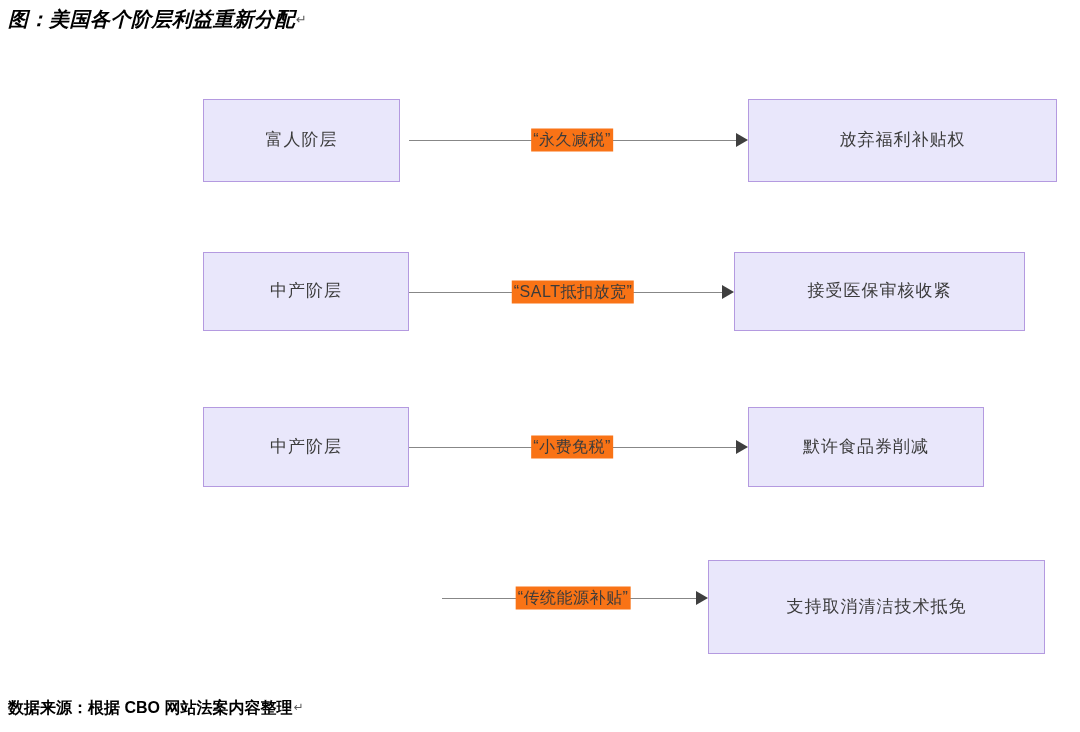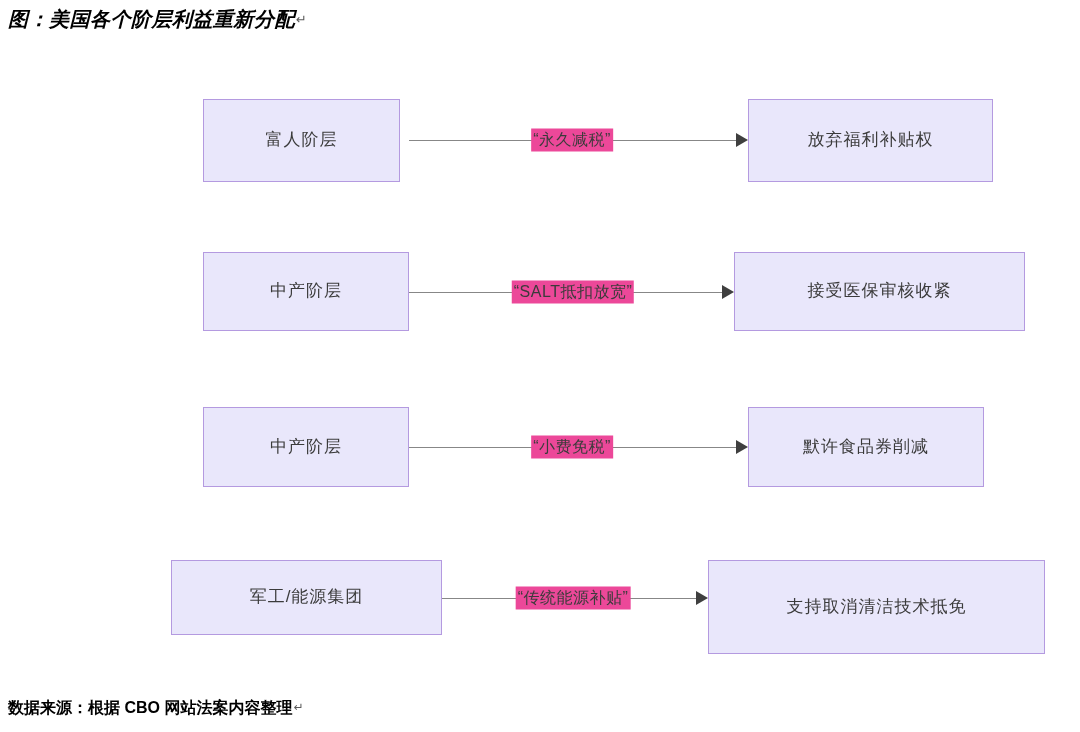--- a/index.html
+++ b/index.html
@@ -59,21 +59,21 @@
   }
 
   .edge-line {
     position: absolute;
     height: 0;
     border-top: 1.6px solid #878787;
   }
 
   .edge-label {
     position: absolute;
-    background: #ec4899;
+    background: #f97316;
     color: #3b3b3b;
     font-size: 16px;
     letter-spacing: 0.5px;
     white-space: nowrap;
     padding: 3px 2px 4px 2px;
     transform: translate(-50%, -50%);
     line-height: 1;
   }
 
   .arrow-head {
@@ -103,34 +103,33 @@
     margin-left: 1px;
   }
 </style>
 </head>
 <body>
 
 <div id="page-title"><span>图：美国各个阶层利益重新分配</span><span class="pilcrow">↵</span></div>
 
 <div id="diagram">
     <div class="node" style="left: 203px; top: 99px; width: 197px; height: 83px;">富人阶层</div>
-    <div class="node" style="left: 748px; top: 99px; width: 245px; height: 83px;">放弃福利补贴权</div>
+    <div class="node" style="left: 748px; top: 99px; width: 309px; height: 83px;">放弃福利补贴权</div>
     <div class="edge-line" style="left: 409px; top: 140px; width: 328px;"></div>
     <div class="arrow-head" style="left: 736px; top: 140px;"></div>
     <div class="edge-label" style="left: 572px; top: 140px;">“永久减税”</div>
     <div class="node" style="left: 203px; top: 252px; width: 206px; height: 79px;">中产阶层</div>
     <div class="node" style="left: 734px; top: 252px; width: 291px; height: 79px;">接受医保审核收紧</div>
     <div class="edge-line" style="left: 409px; top: 292px; width: 314px;"></div>
     <div class="arrow-head" style="left: 722px; top: 292px;"></div>
     <div class="edge-label" style="left: 573px; top: 292px;">“SALT抵扣放宽”</div>
     <div class="node" style="left: 203px; top: 407px; width: 206px; height: 80px;">中产阶层</div>
     <div class="node" style="left: 748px; top: 407px; width: 236px; height: 80px;">默许食品券削减</div>
     <div class="edge-line" style="left: 409px; top: 447px; width: 328px;"></div>
     <div class="arrow-head" style="left: 736px; top: 447px;"></div>
     <div class="edge-label" style="left: 572px; top: 447px;">“小费免税”</div>
-    <div class="node" style="left: 171px; top: 560px; width: 271px; height: 75px;">军工/能源集团</div>
     <div class="node" style="left: 708px; top: 560px; width: 337px; height: 94px;">支持取消清洁技术抵免</div>
     <div class="edge-line" style="left: 442px; top: 598px; width: 255px;"></div>
     <div class="arrow-head" style="left: 696px; top: 598px;"></div>
     <div class="edge-label" style="left: 573px; top: 598px;">“传统能源补贴”</div>
   </div>
 
 <div id="source-note"><span>数据来源：根据 CBO 网站法案内容整理</span><span class="pilcrow">↵</span></div>
 
 </body></html>

